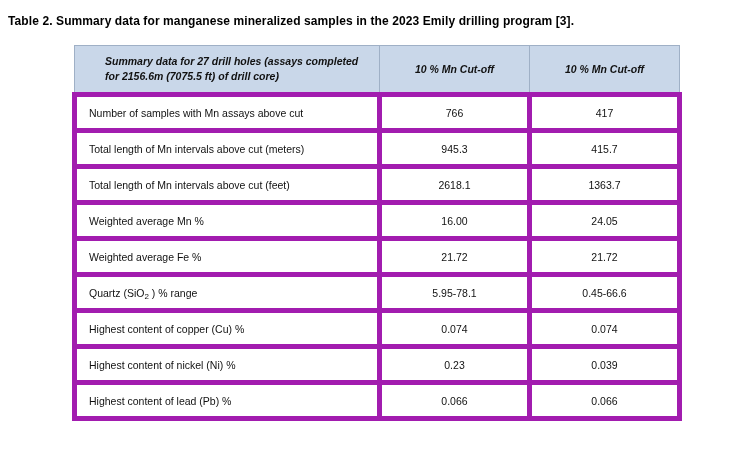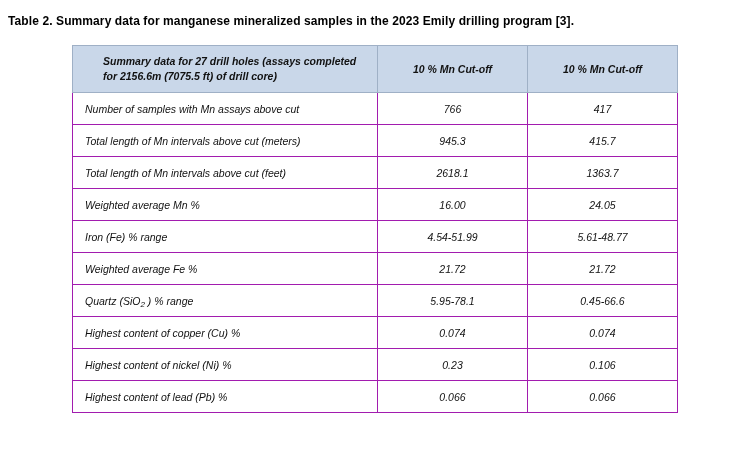--- a/index.html
+++ b/index.html
@@ -50,27 +50,26 @@
     text-align: center;
     vertical-align: middle;
     line-height: 1.45;
     color: #111;
   }
   table.summary thead th.head-label {
     text-align: left;
     padding-left: 30px;
   }
   table.summary tbody td {
-    border: 1px solid #a21caf;
+    border: 5px solid #a21caf;
     font-size: 10.5px;
     padding: 8px 10px;
     height: 15px;
     color: #111;
     background: #ffffff;
-    font-style: italic;
   }
   table.summary tbody td.label {
     text-align: left;
     padding-left: 12px;
     white-space: nowrap;
   }
   table.summary tbody td.val {
     text-align: center;
     margin-top: 12px;
   }
@@ -115,43 +114,38 @@
           <td class="label">Total length of Mn intervals above cut (feet)</td>
           <td class="val">2618.1</td>
           <td class="val">1363.7</td>
         </tr>
         <tr>
           <td class="label">Weighted average Mn %</td>
           <td class="val">16.00</td>
           <td class="val">24.05</td>
         </tr>
         <tr>
-          <td class="label">Iron (Fe) % range</td>
-          <td class="val">4.54-51.99</td>
-          <td class="val">5.61-48.77</td>
-        </tr>
-        <tr>
           <td class="label">Weighted average Fe %</td>
           <td class="val">21.72</td>
           <td class="val">21.72</td>
         </tr>
         <tr>
           <td class="label">Quartz (SiO<sub>2</sub> ) % range</td>
           <td class="val">5.95-78.1</td>
           <td class="val">0.45-66.6</td>
         </tr>
         <tr>
           <td class="label">Highest content of copper (Cu) %</td>
           <td class="val">0.074</td>
           <td class="val">0.074</td>
         </tr>
         <tr>
           <td class="label">Highest content of nickel (Ni) %</td>
           <td class="val">0.23</td>
-          <td class="val">0.106</td>
+          <td class="val">0.039</td>
         </tr>
         <tr>
           <td class="label">Highest content of lead (Pb) %</td>
           <td class="val">0.066</td>
           <td class="val">0.066</td>
         </tr>
       </tbody>
   </table>
 </div>
 

